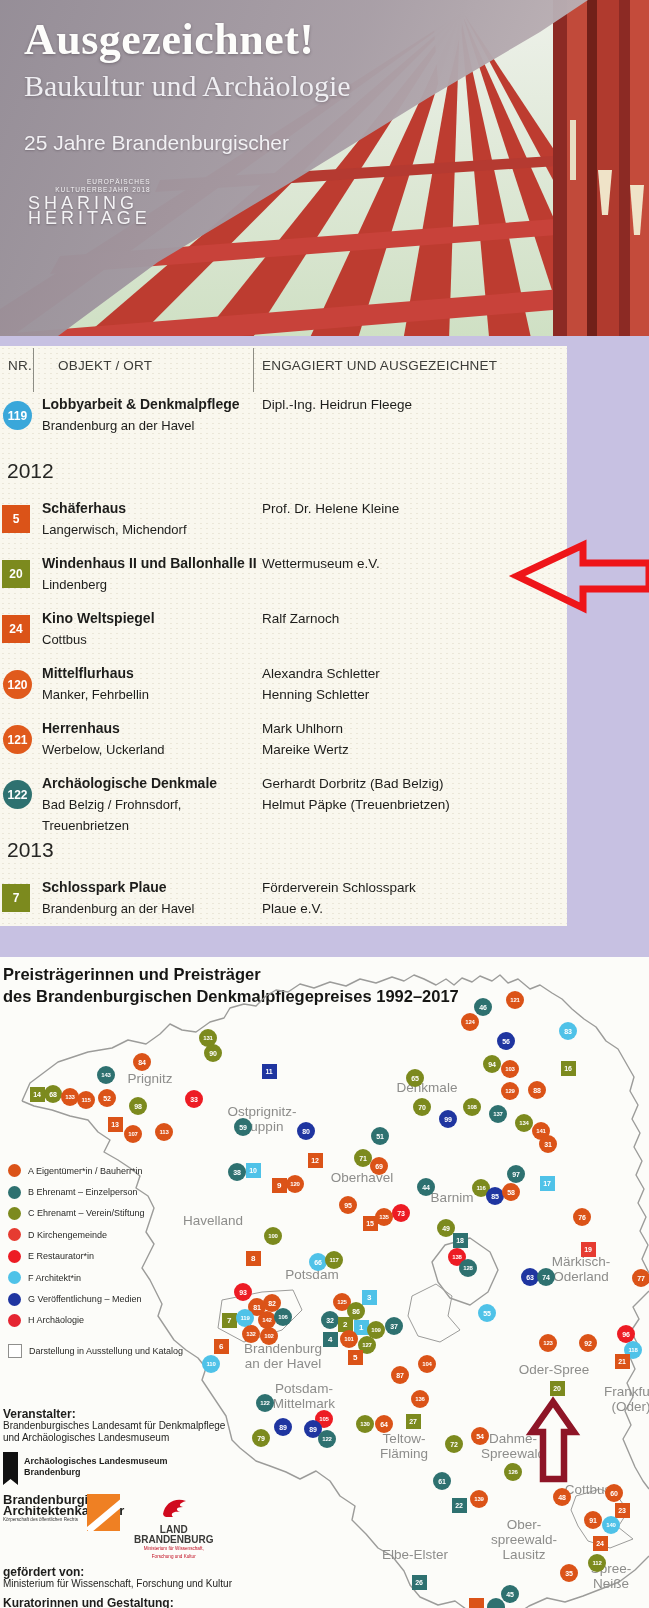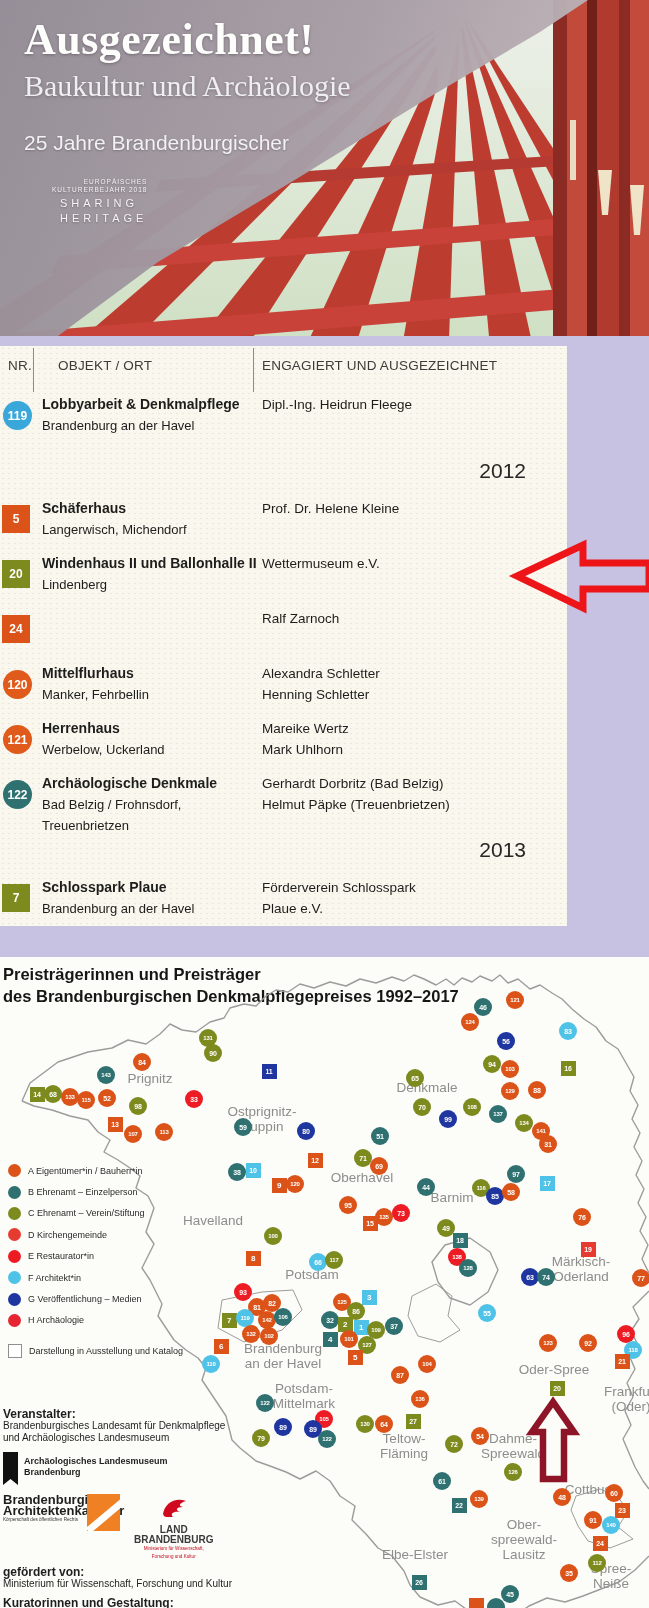--- a/index.html
+++ b/index.html
@@ -10,30 +10,30 @@
   #cover svg{position:absolute;left:0;top:0;}
   .cover-text{position:absolute;left:24px;top:14px;z-index:5;}
   .cover-title{font-family:"Liberation Serif",serif;font-weight:700;font-size:44px;color:#fdfdfb;
                text-shadow:0 1px 3px rgba(60,50,60,.45);letter-spacing:.5px;}
   .cover-sub{font-family:"Liberation Serif",serif;font-weight:400;font-size:30px;color:#efeef2;
              margin-top:4px;text-shadow:0 1px 3px rgba(60,50,60,.4);}
   .cover-line{font-size:21px;color:#f2f1f4;margin-top:2px;text-shadow:0 1px 2px rgba(60,50,60,.35);}
   .cover-lines{margin-top:28px;}
   .sh-logo{position:absolute;left:28px;top:178px;z-index:5;color:#f4f3f5;text-shadow:0 1px 2px rgba(60,50,60,.4);}
   .sh-small{font-size:6.5px;letter-spacing:1px;text-align:right;line-height:8px;}
-  .sh-big{font-size:11px;letter-spacing:4px;line-height:15px;margin-top:2px;margin-left:32px;}
+  .sh-big{font-size:18px;letter-spacing:4px;line-height:15px;margin-top:2px;}
   
   #table-section{position:absolute;left:0;top:346px;width:567px;height:580px;background:#f9f7ee;
     background-image:radial-gradient(rgba(170,160,120,.18) 1px,transparent 1px);background-size:6px 5px;}
   #t-header{position:relative;height:46px;}
   .th{position:absolute;top:12px;font-size:13.5px;color:#3c3c38;letter-spacing:.2px;}
   .th1{left:8px}.th2{left:58px}.th3{left:262px}
   .tdiv{position:absolute;top:2px;height:44px;width:0;border-left:1px solid #8d8d85;}
   .tdiv1{left:33px}.tdiv2{left:253px}
-  .year-heading{font-size:21px;color:#262624;text-align:right;width:510px;margin:13px 0 13px 16px;}
+  .year-heading{font-size:21px;color:#262624;text-align:left;width:510px;margin:13px 0 13px 7px;}
   .t-row{position:relative;height:54px;margin-bottom:1px;}
   .t-badge{position:absolute;left:2px;top:9px;width:28px;height:28px;color:#fff;font-weight:700;
            display:flex;align-items:center;justify-content:center;font-size:12px;}
   .t-badge.circle{border-radius:50%;width:29px;height:29px;left:3px;}
   .t-col-l{position:absolute;left:42px;top:2px;width:215px;}
   .t-col-r{position:absolute;left:262px;top:2px;width:300px;}
   .t-title{font-size:14px;font-weight:700;line-height:21px;color:#1d1d1b;}
   .t-place,.t-right-line{font-size:13px;line-height:21px;color:#1d1d1b;}
   .t-right-line{font-size:13.5px;}
   
@@ -178,20 +178,24 @@
         <div class="t-col-l">
           <div class="t-title">Windenhaus II und Ballonhalle II</div>
           <div class="t-place">Lindenberg</div>
         </div>
         <div class="t-col-r">
           <div class="t-right-line">Wettermuseum e.V.</div>
         </div>
       </div>
       <div class="t-row">
         <span class="t-badge square" style="background: rgb(219, 83, 24);">24</span>
+        <div class="t-col-l">
+          <div class="t-title">Kino Weltspiegel</div>
+          <div class="t-place">Cottbus</div>
+        </div>
         <div class="t-col-r">
           <div class="t-right-line">Ralf Zarnoch</div>
         </div>
       </div>
       <div class="t-row">
         <span class="t-badge circle" style="background: rgb(224, 90, 28);">120</span>
         <div class="t-col-l">
           <div class="t-title">Mittelflurhaus</div>
           <div class="t-place">Manker, Fehrbellin</div>
         </div>
@@ -200,22 +204,22 @@
           <div class="t-right-line">Henning Schletter</div>
         </div>
       </div>
       <div class="t-row">
         <span class="t-badge circle" style="background: rgb(224, 90, 28);">121</span>
         <div class="t-col-l">
           <div class="t-title">Herrenhaus</div>
           <div class="t-place">Werbelow, Uckerland</div>
         </div>
         <div class="t-col-r">
+          <div class="t-right-line">Mark Uhlhorn</div>
           <div class="t-right-line">Mareike Wertz</div>
-          <div class="t-right-line">Mark Uhlhorn</div>
         </div>
       </div>
       <div class="t-row">
         <span class="t-badge circle" style="background: rgb(46, 113, 112);">122</span>
         <div class="t-col-l">
           <div class="t-title">Archäologische Denkmale</div>
           <div class="t-place">Bad Belzig / Frohnsdorf, Treuenbrietzen</div>
         </div>
         <div class="t-col-r">
           <div class="t-right-line">Gerhardt Dorbritz (Bad Belzig)</div>

